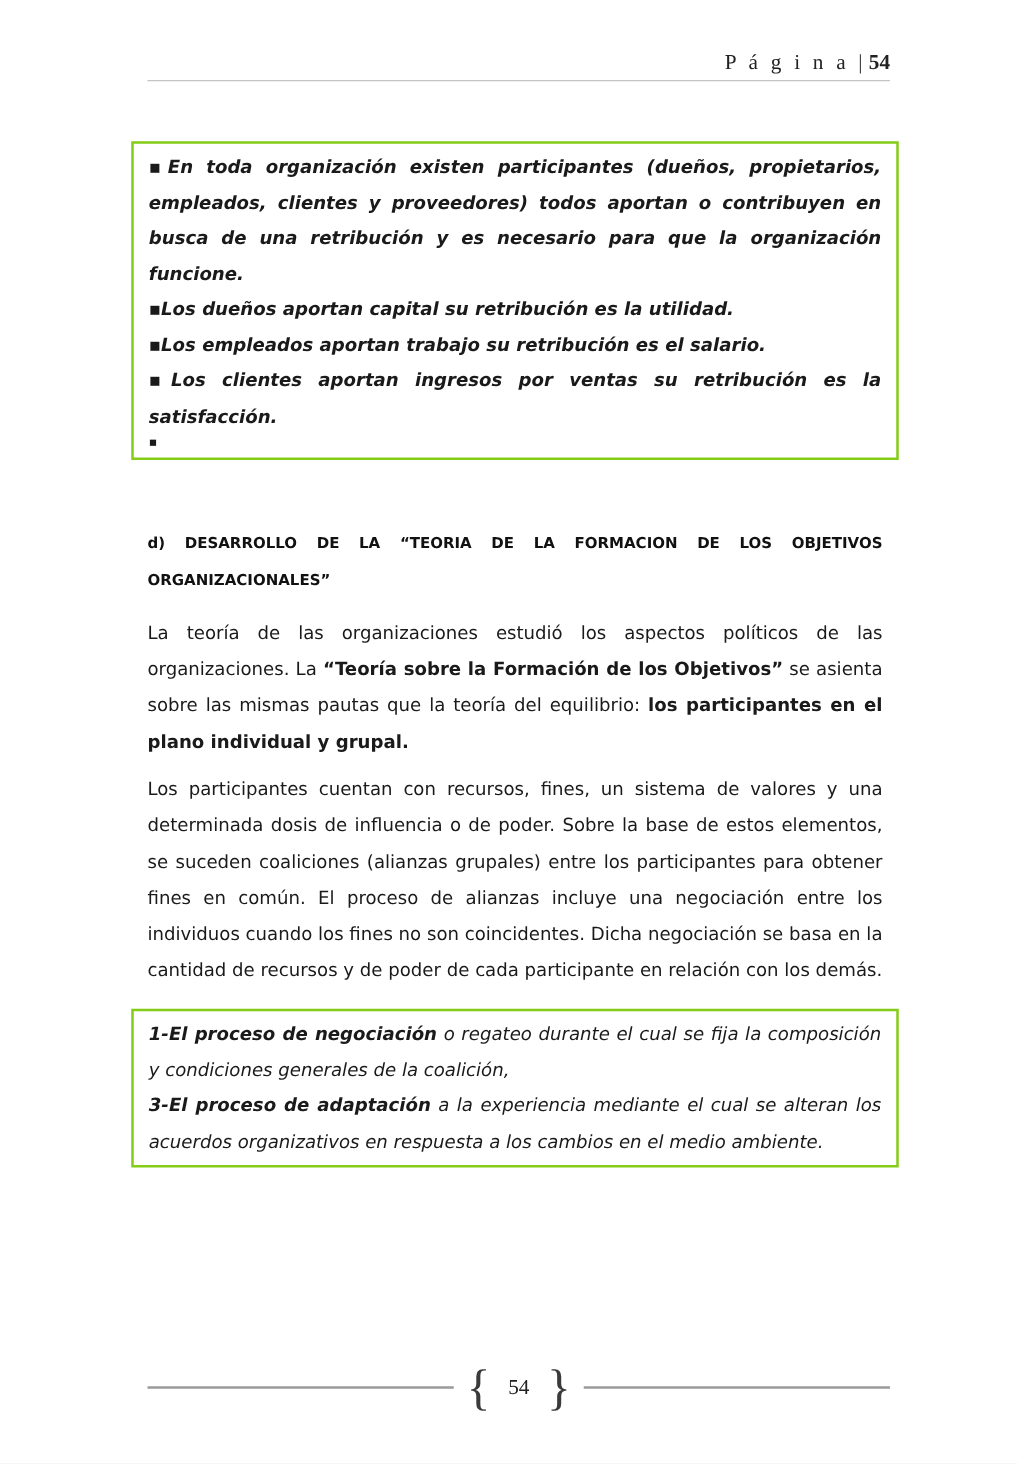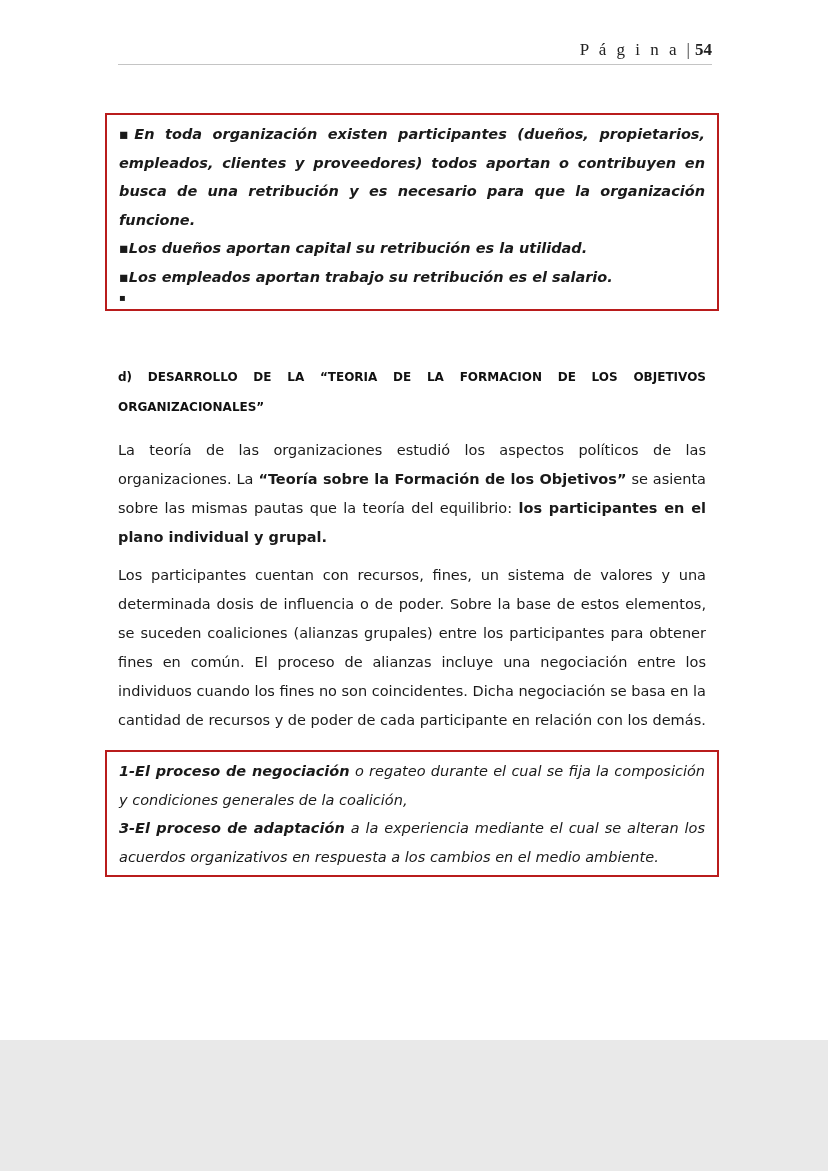--- a/index.html
+++ b/index.html
@@ -1,20 +1,20 @@
 <!DOCTYPE html>
 <html><head>
 <meta charset="utf-8">
 <style>
   * { margin: 0; padding: 0; box-sizing: border-box; }
   html, body { background: #e9e9e9; }
   .page {
     position: relative;
     width: 828px;
-    height: 1040px;
+    height: 1171px;
     margin: 0 auto;
     background: #ffffff;
     font-family: "DejaVu Sans", "Liberation Sans", sans-serif;
     color: #1a1a1a;
     overflow: hidden;
   }
 
   
   .page-header {
     position: absolute;
@@ -40,21 +40,21 @@
   
   .content {
     position: absolute;
     top: 113px;
     left: 105px;
     width: 614px;
   }
 
   
   .box {
-    border: 2px solid #b91c1c;
+    border: 2px solid #84cc16;
     padding: 5px 12px 4px 12px;
   }
   .box p {
     font-size: 14.5px;
     line-height: 28.5px;
     text-align: justify;
   }
   .box-participants p {
     font-weight: bold;
     font-style: italic;
@@ -134,20 +134,21 @@
     </div>
     <div class="header-rule"></div>
   </header>
 
   <div class="content">
 
     <section class="box box-participants">
       <p>▪En toda organización existen participantes (dueños, propietarios, empleados, clientes y proveedores) todos aportan o contribuyen en busca de una retribución y es necesario para que la organización funcione.</p>
       <p>▪Los dueños aportan capital su retribución es la utilidad.</p>
       <p>▪Los empleados aportan trabajo su retribución es el salario.</p>
+      <p>▪Los clientes aportan ingresos por ventas su retribución es la satisfacción.</p>
       <p class="tail-bullet">▪</p>
     </section>
 
     <h2 class="section-heading">d) DESARROLLO DE LA “TEORIA DE LA FORMACION DE LOS OBJETIVOS ORGANIZACIONALES”</h2>
 
     <p class="para"><span>La teoría de las organizaciones estudió los aspectos políticos de las organizaciones. La </span><span class="b">“Teoría sobre la Formación de los Objetivos”</span><span> se asienta sobre las mismas pautas que la teoría del equilibrio: </span><span class="b">los participantes en el plano individual y grupal.</span></p>
 
     <p class="para"><span>Los participantes cuentan con recursos, fines, un sistema de valores y una determinada dosis de influencia o de poder. Sobre la base de estos elementos, se suceden coaliciones (alianzas grupales) entre los participantes para obtener fines en común. El proceso de alianzas incluye una negociación entre los individuos cuando los fines no son coincidentes. Dicha negociación se basa en la cantidad de recursos y de poder de cada participante en relación con los demás.</span></p>
 
 

